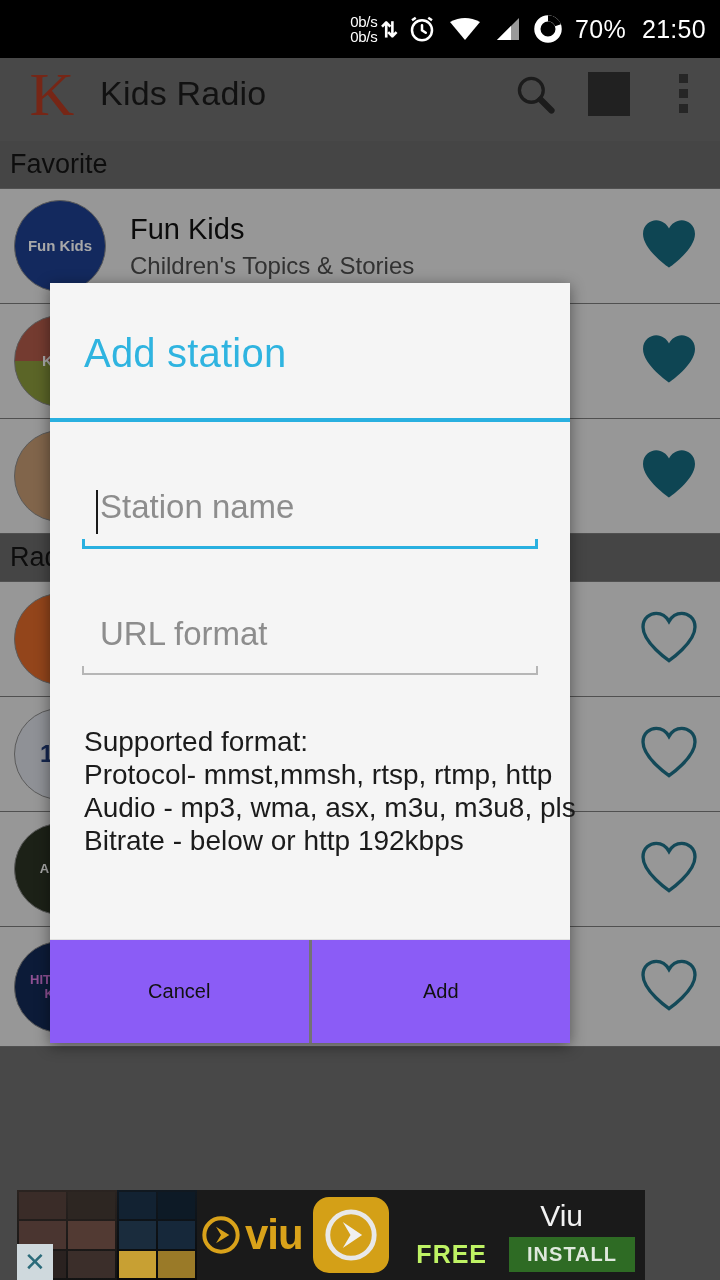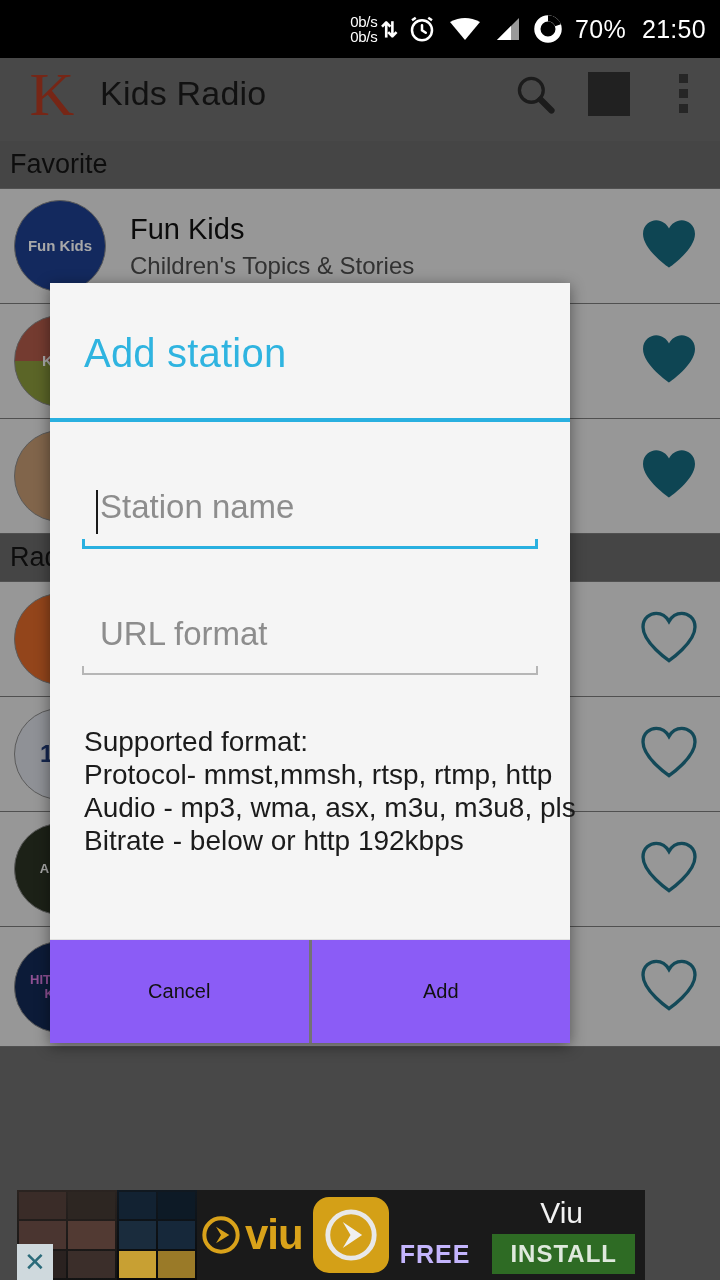--- a/index.html
+++ b/index.html
@@ -128,23 +128,23 @@
     display: flex; align-items: center; letter-spacing: -1px;
   }
   .ad-tile {
     width: 76px; height: 76px; border-radius: 16px; background: #d4a017;
     margin-left: 10px; flex: 0 0 76px; display: flex; align-items: center; justify-content: center;
   }
   .ad-right { margin-left: auto; display: flex; flex-direction: column; align-items: flex-end;
     padding-right: 10px; }
   .ad-name { font-size: 30px; color: #f2f2f2; margin-right: 52px; }
   .ad-bottom { display: flex; align-items: center; margin-top: 4px; }
-  .ad-free { color: #c4b5fd; font-size: 25px; font-weight: bold; letter-spacing: 1px; margin-right: 22px; }
+  .ad-free { color: #bef264; font-size: 25px; font-weight: bold; letter-spacing: 1px; margin-right: 22px; }
   .ad-install {
-    background: #2e6b24; color: #dfe9dd; font-size: 24px; font-weight: bold;
+    background: #2e6b24; color: #dfe9dd; font-size: 20px; font-weight: bold;
     padding: 6px 18px; letter-spacing: 1px;
   }
   .ad-close {
     position: absolute; left: 0; bottom: 0; width: 36px; height: 36px;
     background: #cfd9dd; display: flex; align-items: center; justify-content: center;
     color: #2b6b7a; font-size: 26px; z-index: 55;
   }
   .thumbgrid { position:absolute; inset:0; display:grid; grid-template-columns:1fr 1fr; gap:2px; padding:2px;}
   .thumbgrid span { display:block; }
 </style>

